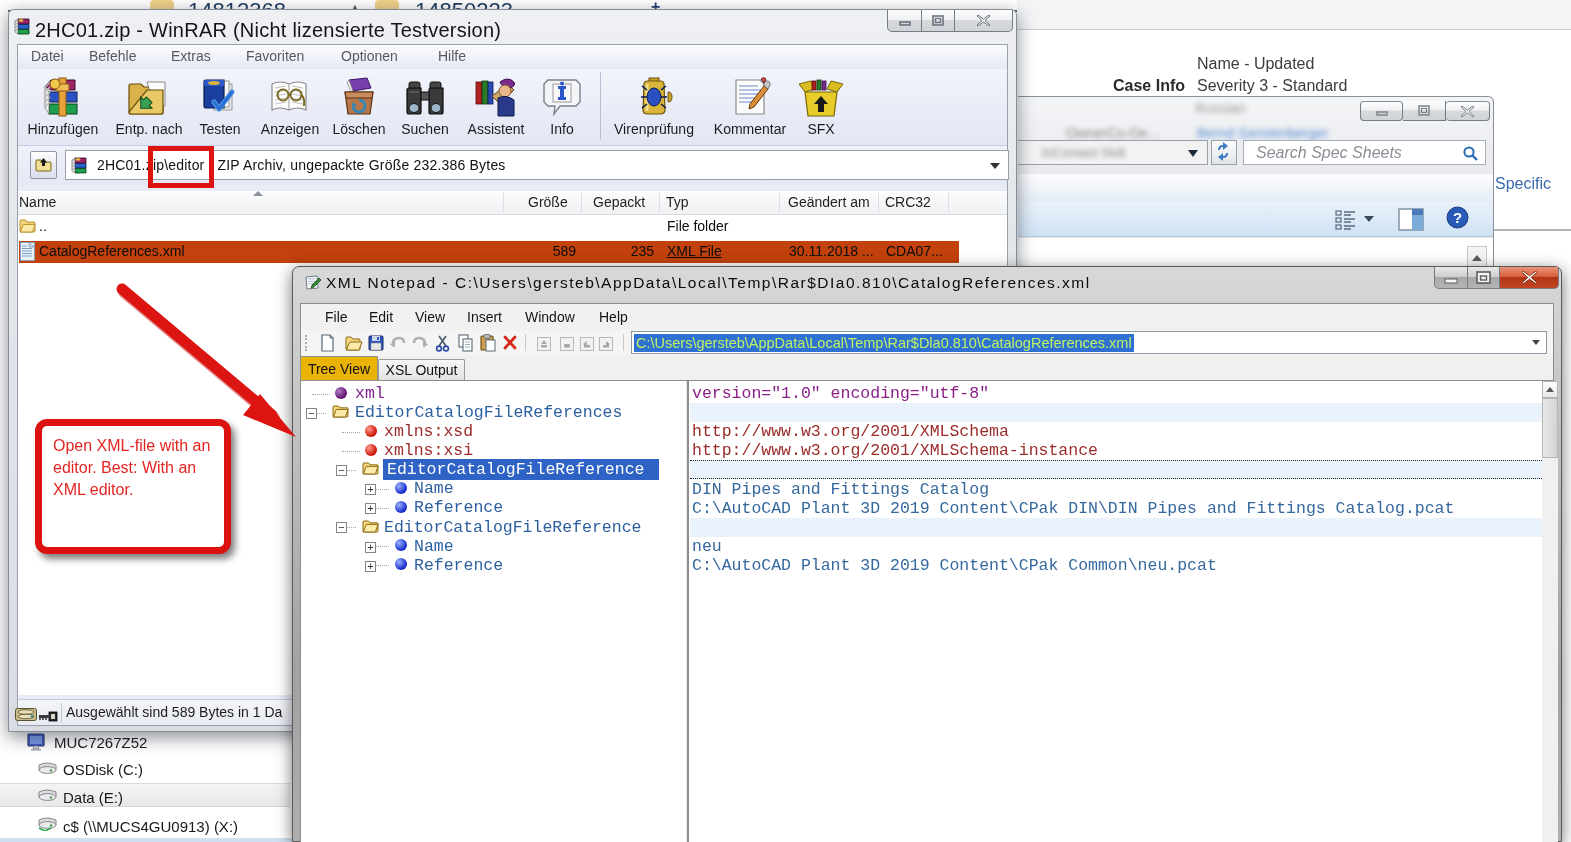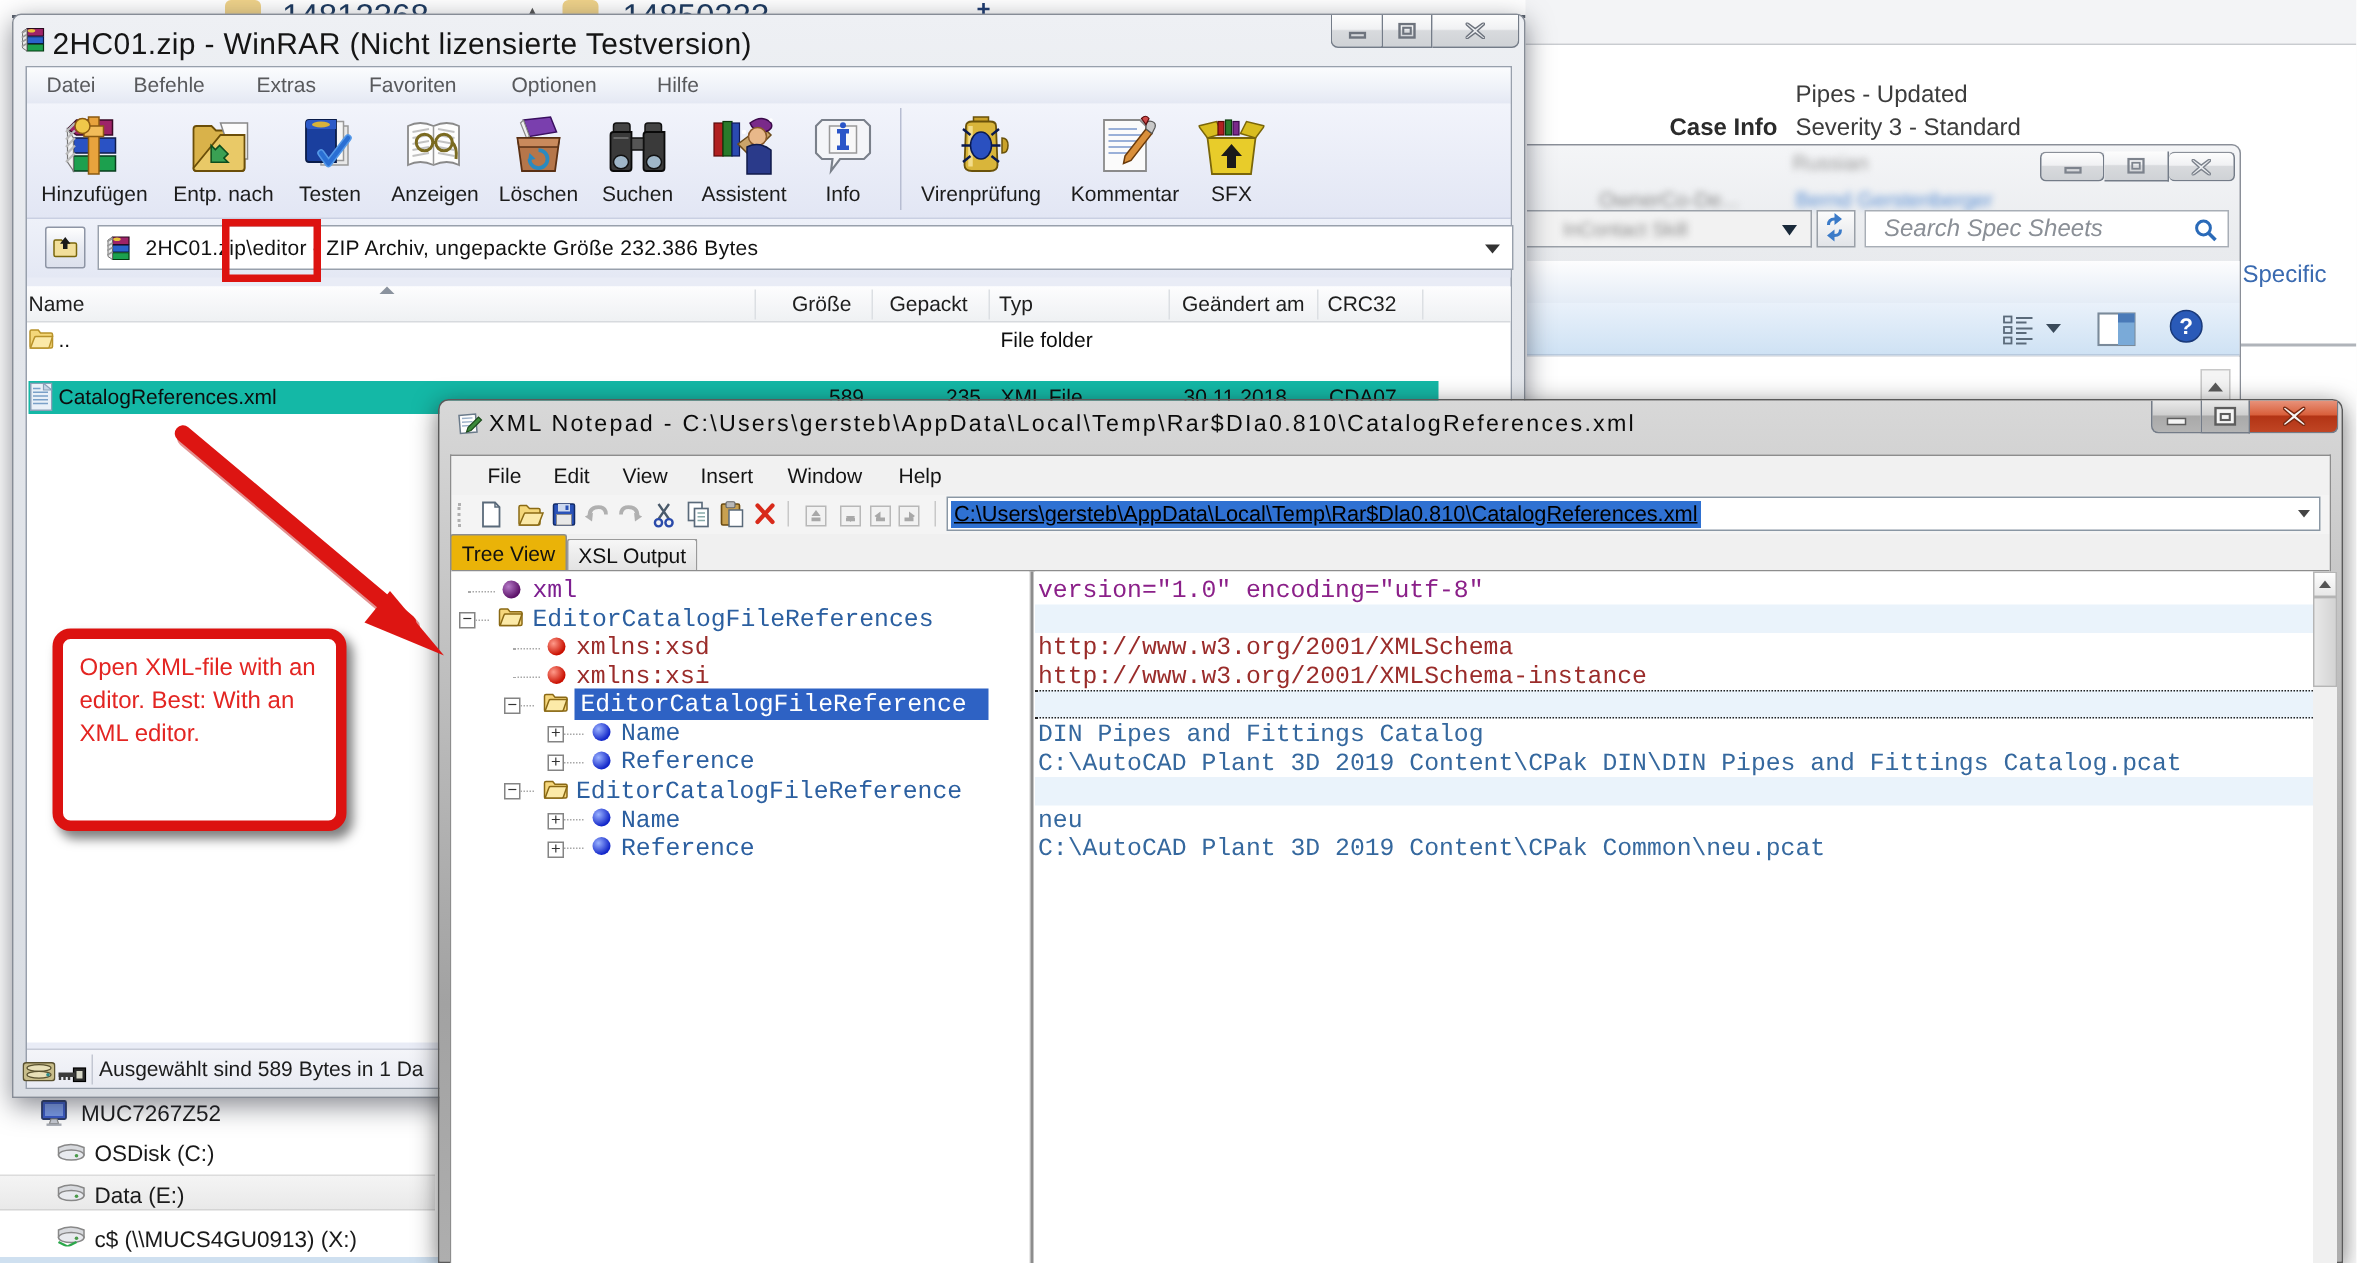--- a/index.html
+++ b/index.html
@@ -82,21 +82,21 @@
 #xmlnp .ttext { position:absolute; left:33px; top:7px; font-size:15.5px; letter-spacing:1.5px; color:#0b0b0b; white-space:nowrap; }
 #xn-client { position:absolute; left:7px; top:36px; width:1254px; height:543px; background:#f0f0f0; border:1px solid #8d8d8d; border-bottom:none; }
 
 #xn-menu { position:absolute; left:0; top:0; width:100%; height:26px; background:#f1f1f1; font-size:14px; color:#141414; }
 #xn-menu span { position:absolute; top:5px; }
 
 #xn-tools { position:absolute; left:0; top:26px; width:100%; height:26px; background:#f4f4f4; }
 #xn-tools svg { position:absolute; top:3px; }
 
 #xn-combo { position:absolute; left:330px; top:1px; width:916px; height:23px; background:#fff; border:1px solid #8a97a4; }
-#xn-combo .sel { position:absolute; left:2px; top:2px; height:18px; background:#2f71d2; color:#000000; font-size:14.5px; line-height:18px; padding:0 2px; white-space:nowrap;text-decoration:underline; }
+#xn-combo .sel { position:absolute; left:2px; top:2px; height:18px; background:#2f71d2; color:#bef264; font-size:14.5px; line-height:18px; padding:0 2px; white-space:nowrap; }
 #xn-combo .arr { position:absolute; right:6px; top:8px; width:0; height:0; border-left:4px solid transparent; border-right:4px solid transparent; border-top:5px solid #444; }
 
 #xn-tabs { position:absolute; left:0; top:52px; width:100%; height:24px; background:#f0f0f0; }
 .tab { position:absolute; font-size:14px; color:#111; text-align:center; }
 #tab1 { left:-1px; top:0px; width:78px; height:24px; background:#eab308; border:1px solid #8d8d8d; border-bottom:none; border-radius:2px 2px 0 0; line-height:24px; z-index:2; }
 #tab2 { left:77px; top:3px; width:87px; height:21px; background:linear-gradient(180deg,#f6f6f6,#e3e3e3); border:1px solid #9a9a9a; border-bottom:none; border-radius:2px 2px 0 0; line-height:21px; }
 
 #xn-body { position:absolute; left:0; top:76px; width:1252px; height:466px; background:#fff; border-top:1px solid #8d8d8d; }
 #xn-split { position:absolute; left:385px; top:0; width:3px; height:100%; background:#8d8d8d; border-left:1px solid #e8e8e8; }
 #xn-vals { position:absolute; left:389px; top:0; width:852px; height:100%; background:#fff; }
@@ -126,21 +126,21 @@
   <div class="num" style="left:415px;">14850223</div>
   <div style="position:absolute;left:348px;top:0;width:14px;height:10px;color:#555;font-size:14px;">▲</div>
   <div style="position:absolute;left:651px;top:-2px;width:12px;height:12px;color:#1d3a6f;font-weight:bold;font-size:16px;">+</div>
   <div class="line"></div>
 </div>
 
 <div class="abs" style="left:1017px;top:0;width:554px;height:29px;background:#f3f4f6;"></div>
 <div class="abs" style="left:1017px;top:29px;width:554px;height:1px;background:#c9ccd0;"></div>
 
 <div id="bgtexts">
-  <div class="abs" style="left:1197px;top:55px;font-size:16px;color:#3c3c3c;">Pipes - Updated</div>
+  <div class="abs" style="left:1197px;top:55px;font-size:16px;color:#3c3c3c;">Name - Updated</div>
   <div class="abs" style="left:1113px;top:77px;font-size:16px;color:#2b2b2b;font-weight:bold;">Case Info</div>
   <div class="abs" style="left:1197px;top:77px;font-size:16px;color:#3c3c3c;">Severity 3 - Standard</div>
 </div>
 
 <div class="abs" style="left:1495px;top:175px;font-size:16px;color:#3a6ab0;">Specific</div>
 <div class="abs" style="left:1494px;top:229px;width:77px;height:2px;background:#b0b4ba;"></div>
 <div class="abs" style="left:1019px;top:247px;font-size:15px;color:#3a6ab0;">te</div>
 <div id="bgwin">
   <div class="capbtns" style="left:342px;top:4px;">
     <div class="cb first" style="width:43px;height:20px;border-radius:4px;border-top:1px solid #8a8f98;">
@@ -447,21 +447,21 @@
         <span class="hsep" style="left:930px;"></span>
       </div>
       <div class="wrow" style="top:25px;">
             <svg class="abs" style="left:0px;top:2px;" width="17" height="15" viewBox="0 0 17 15">
 <path d="M1 3 Q1 2 2 2 L6.5 2 L8 4 L15 4 Q16 4 16 5 L16 13 Q16 14 15 14 L2 14 Q1 14 1 13 Z" fill="#f4d77a" stroke="#b8922a" stroke-width="1"></path>
 <path d="M1.3 14 L4 7 Q4.2 6.4 5 6.4 L16 6.4 L13.8 13.4 Q13.6 14 12.9 14 Z" fill="#fbe9a8" stroke="#b8922a" stroke-width="1"></path>
 </svg>
         <span class="cell" style="left:20px;">..</span>
         <span class="cell" style="left:648px;">File folder</span>
       </div>
-      <div class="wrow" style="top:63px;background:#14b8a6;">
+      <div class="wrow" style="top:50px;background:#c2410c;">
             <svg class="abs" style="left:1px;top:1px;" width="15" height="19" viewBox="0 0 15 19">
 <rect x="0.5" y="0.5" width="14" height="18" fill="#e9f0f8" stroke="#8aa0b8" stroke-width="1"></rect>
 <path d="M9 0.5 L14.5 5 L9 5 Z" fill="#c6d6e8" stroke="#8aa0b8" stroke-width="0.8"></path>
 <path d="M2 4 L7 4 M2 6.5 L12 6.5 M2 9 L12 9 M2 11.5 L12 11.5 M2 14 L12 14" stroke="#7aa0c8" stroke-width="1"></path>
 </svg>
         <span class="cell" style="left:20px;">CatalogReferences.xml</span>
         <span class="cell r" style="left:457px;width:100px;">589</span>
         <span class="cell r" style="left:535px;width:100px;">235</span>
         <span class="cell" style="left:648px;text-decoration:underline;">XML File</span>
         <span class="cell" style="left:770px;">30.11.2018 ...</span>

